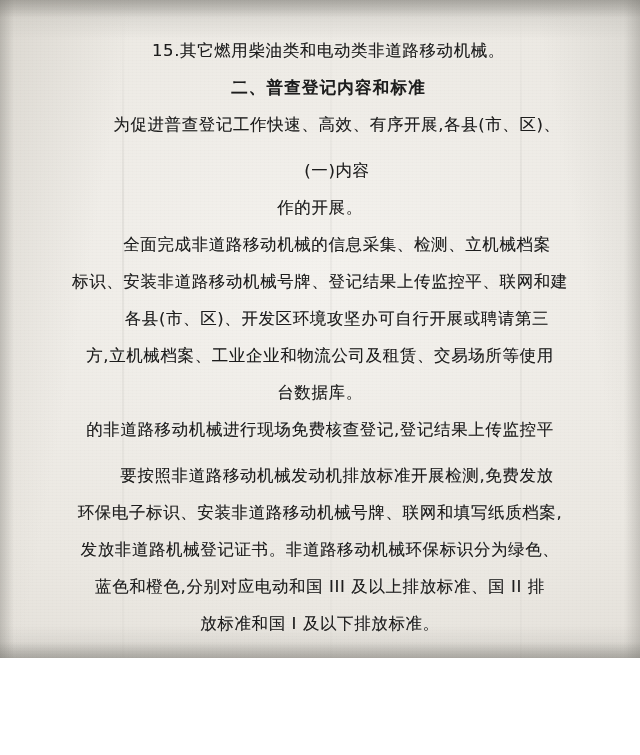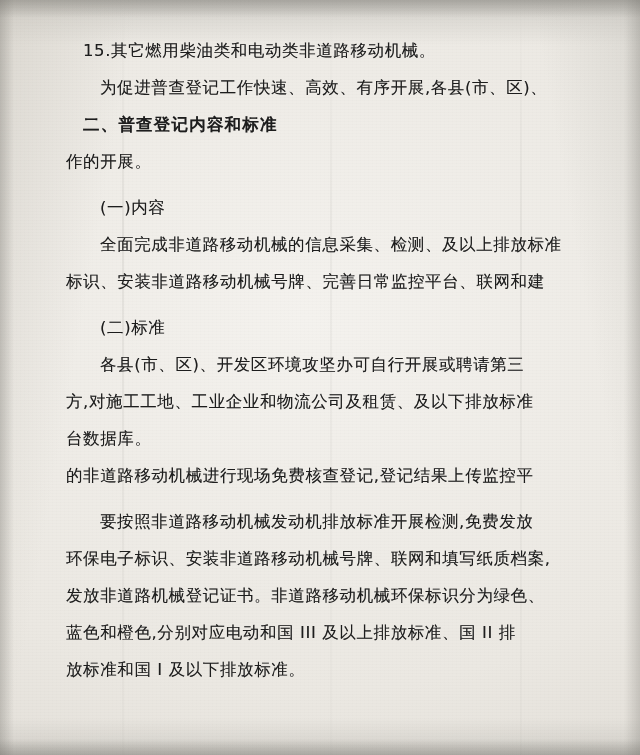--- a/index.html
+++ b/index.html
@@ -3,24 +3,25 @@
 <meta charset="utf-8">
 <style>
   html, body {
     margin: 0;
     padding: 0;
     background: #ffffff;
   }
   #page {
     position: relative;
     width: 640px;
-    height: 755px;
+    height: 658px;
     overflow: hidden;
     background: #fdba74;
     font-family: "DejaVu Sans", "Liberation Sans", sans-serif;
+    text-align: center;
   }
   
   #paper {
     position: absolute;
     inset: 0;
     background:
       linear-gradient(100deg, rgba(206,202,194,0.55) 0%, rgba(255,255,255,0) 18%),
       linear-gradient(260deg, rgba(200,198,192,0.45) 0%, rgba(255,255,255,0) 14%),
       linear-gradient(180deg, rgba(186,184,178,0.55) 0%, rgba(255,255,255,0) 6%),
       linear-gradient(0deg, rgba(188,186,180,0.5) 0%, rgba(255,255,255,0) 5%),
@@ -115,34 +116,33 @@
   <div class="crease" style="left:520px; opacity:0.35;"></div>
   <div class="edge-left"></div>
   <div class="edge-right"></div>
   <div class="edge-top"></div>
   <div class="edge-bottom"></div>
 
   <div id="content">
 
     <div class="line indent1">15.其它燃用柴油类和电动类非道路移动机械。</div>
 
+    <div class="line heading indent1">二、普查登记内容和标准</div>
+
     <div class="line indent2">为促进普查登记工作快速、高效、有序开展,各县(市、区)、</div>
+    <div class="line subhead para-gap">(一)内容</div>
 
-    <div class="line heading indent1">二、普查登记内容和标准</div>
     <div class="line">作的开展。</div>
 
-    <div class="line subhead para-gap">(一)内容</div>
+    <div class="line indent2">全面完成非道路移动机械的信息采集、检测、立机械档案</div>
+    <div class="line">标识、安装非道路移动机械号牌、登记结果上传监控平、联网和建</div>
 
-    <div class="line indent2">全面完成非道路移动机械的信息采集、检测、及以上排放标准</div>
-    <div class="line">标识、安装非道路移动机械号牌、完善日常监控平台、联网和建</div>
-
-    <div class="line subhead para-gap">(二)标准</div>
 
     <div class="line indent2">各县(市、区)、开发区环境攻坚办可自行开展或聘请第三</div>
-    <div class="line">方,对施工工地、工业企业和物流公司及租赁、及以下排放标准</div>
+    <div class="line">方,立机械档案、工业企业和物流公司及租赁、交易场所等使用</div>
     <div class="line">台数据库。</div>
     <div class="line">的非道路移动机械进行现场免费核查登记,登记结果上传监控平</div>
 
     <div class="line indent2 para-gap">要按照非道路移动机械发动机排放标准开展检测,免费发放</div>
     <div class="line">环保电子标识、安装非道路移动机械号牌、联网和填写纸质档案,</div>
     <div class="line">发放非道路机械登记证书。非道路移动机械环保标识分为绿色、</div>
     <div class="line">蓝色和橙色,分别对应电动和国 III 及以上排放标准、国 II 排</div>
     <div class="line">放标准和国 I 及以下排放标准。</div>
 
   </div>

